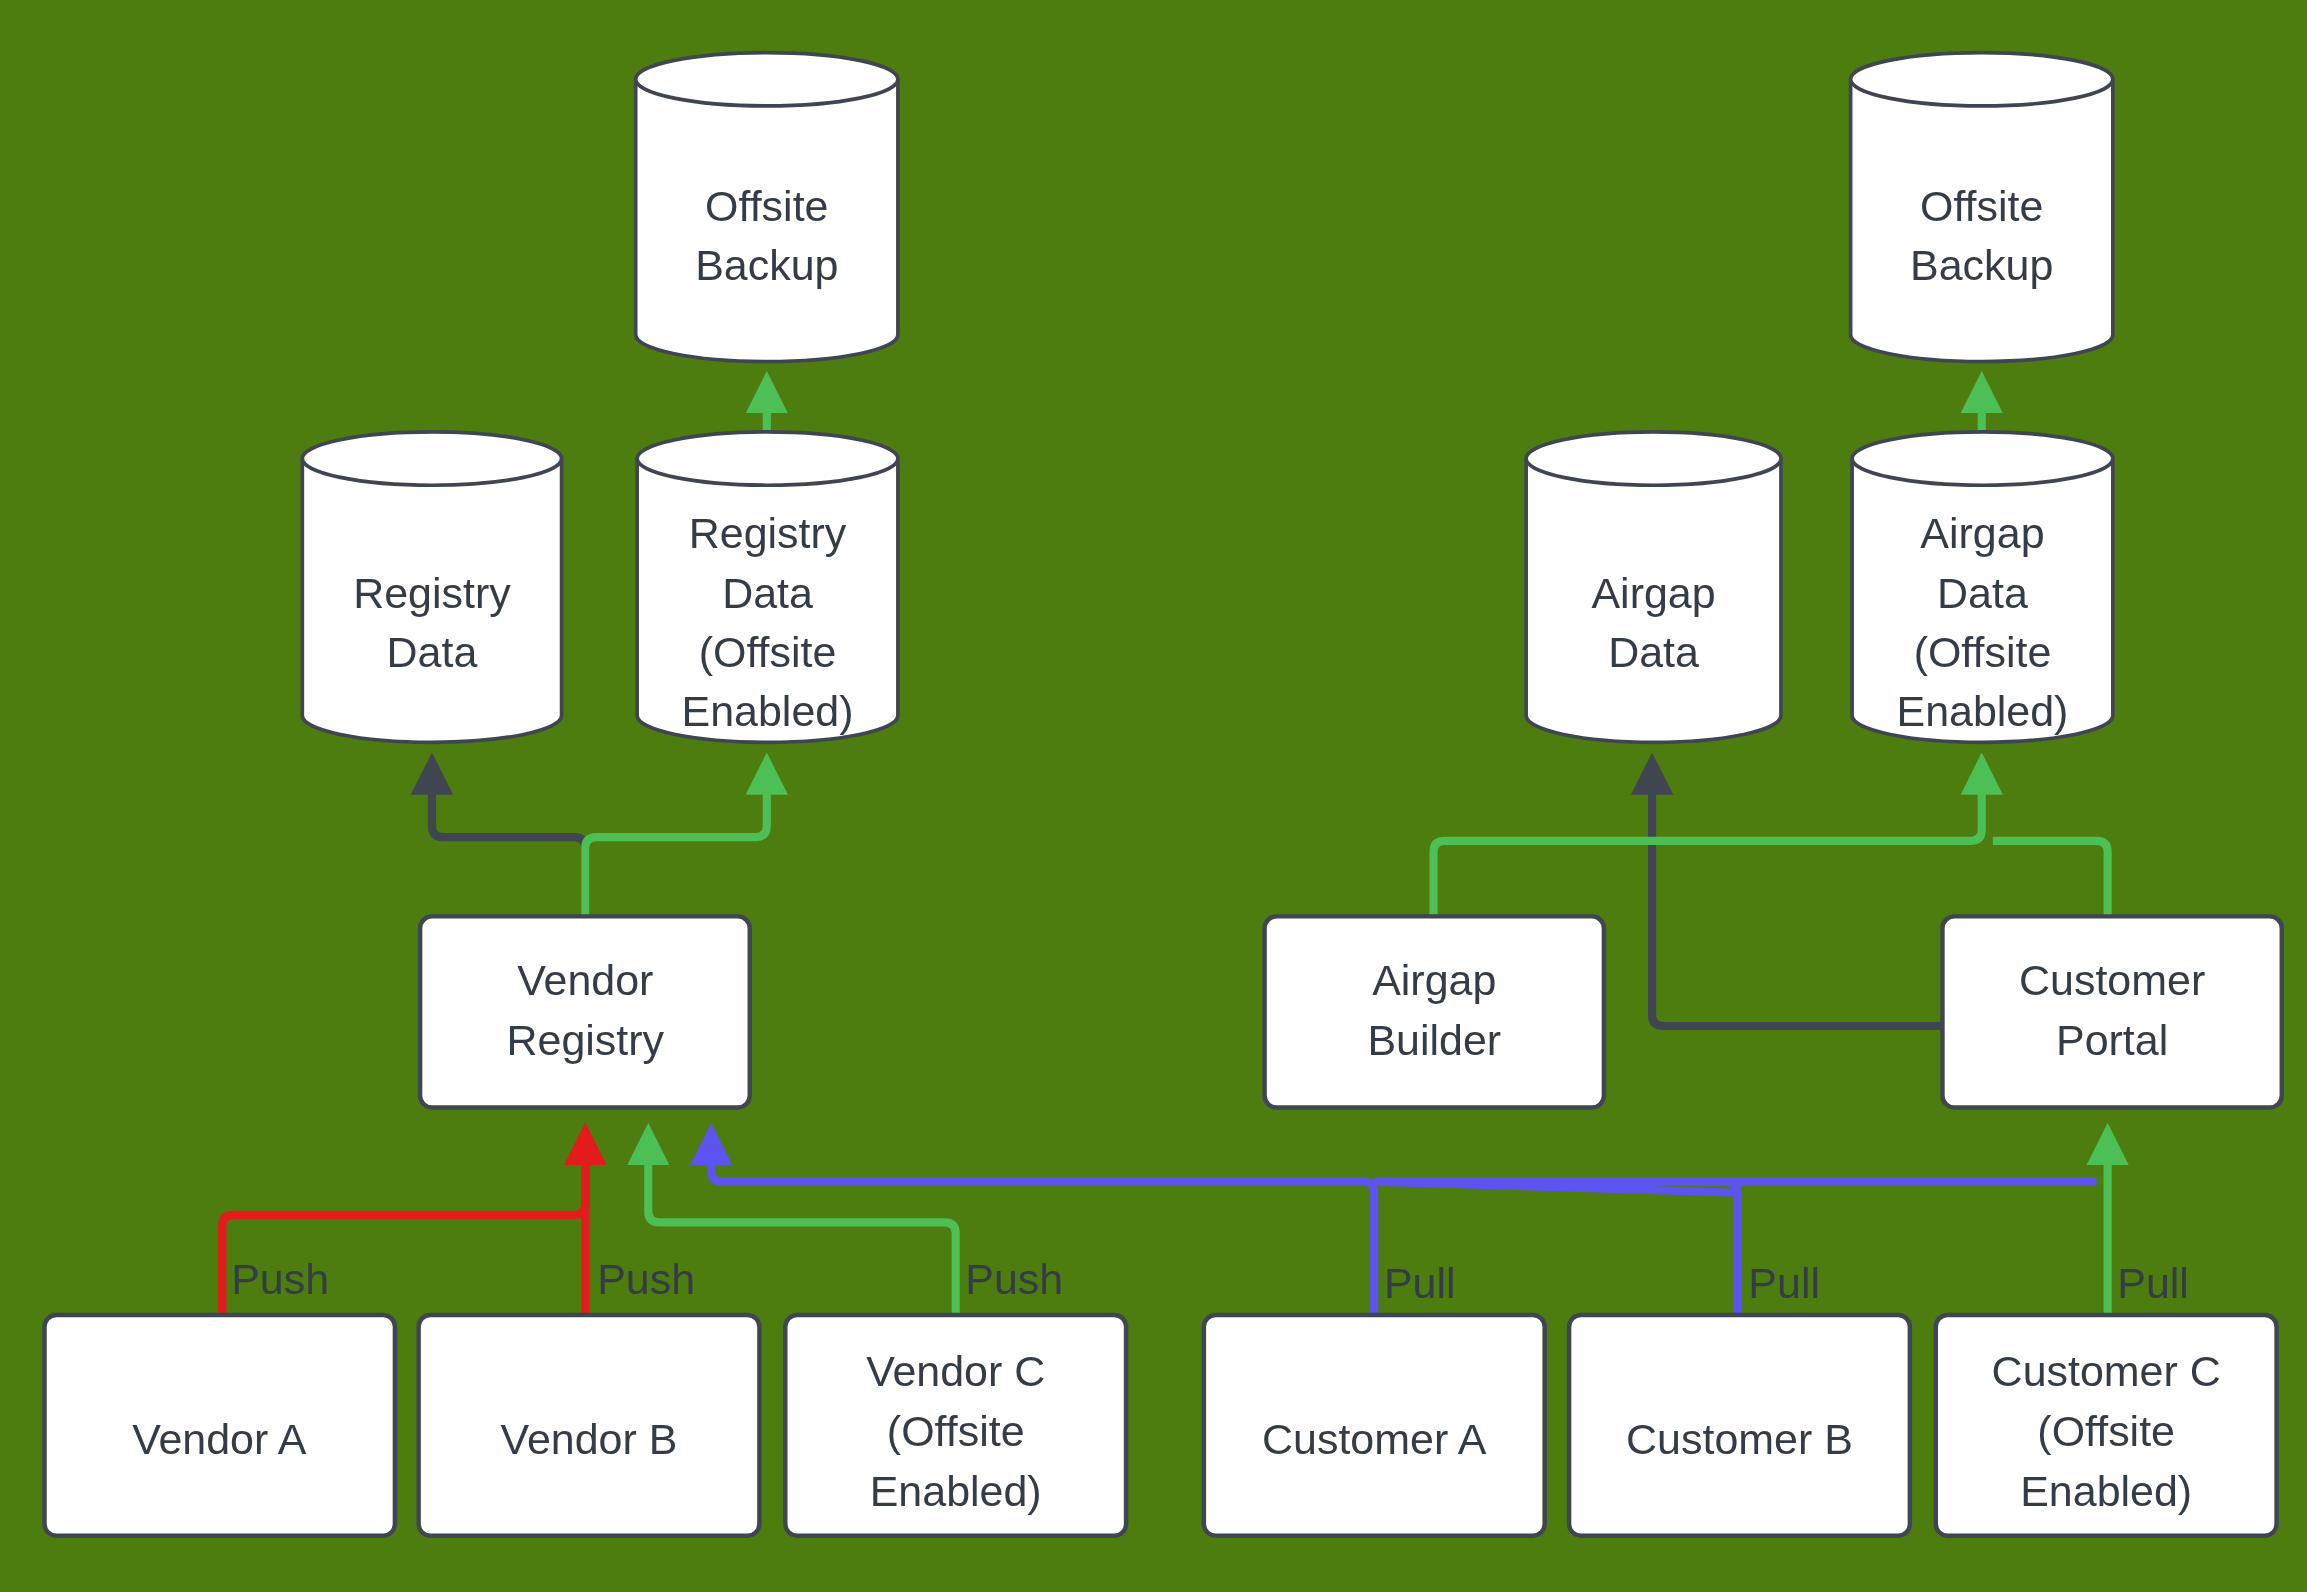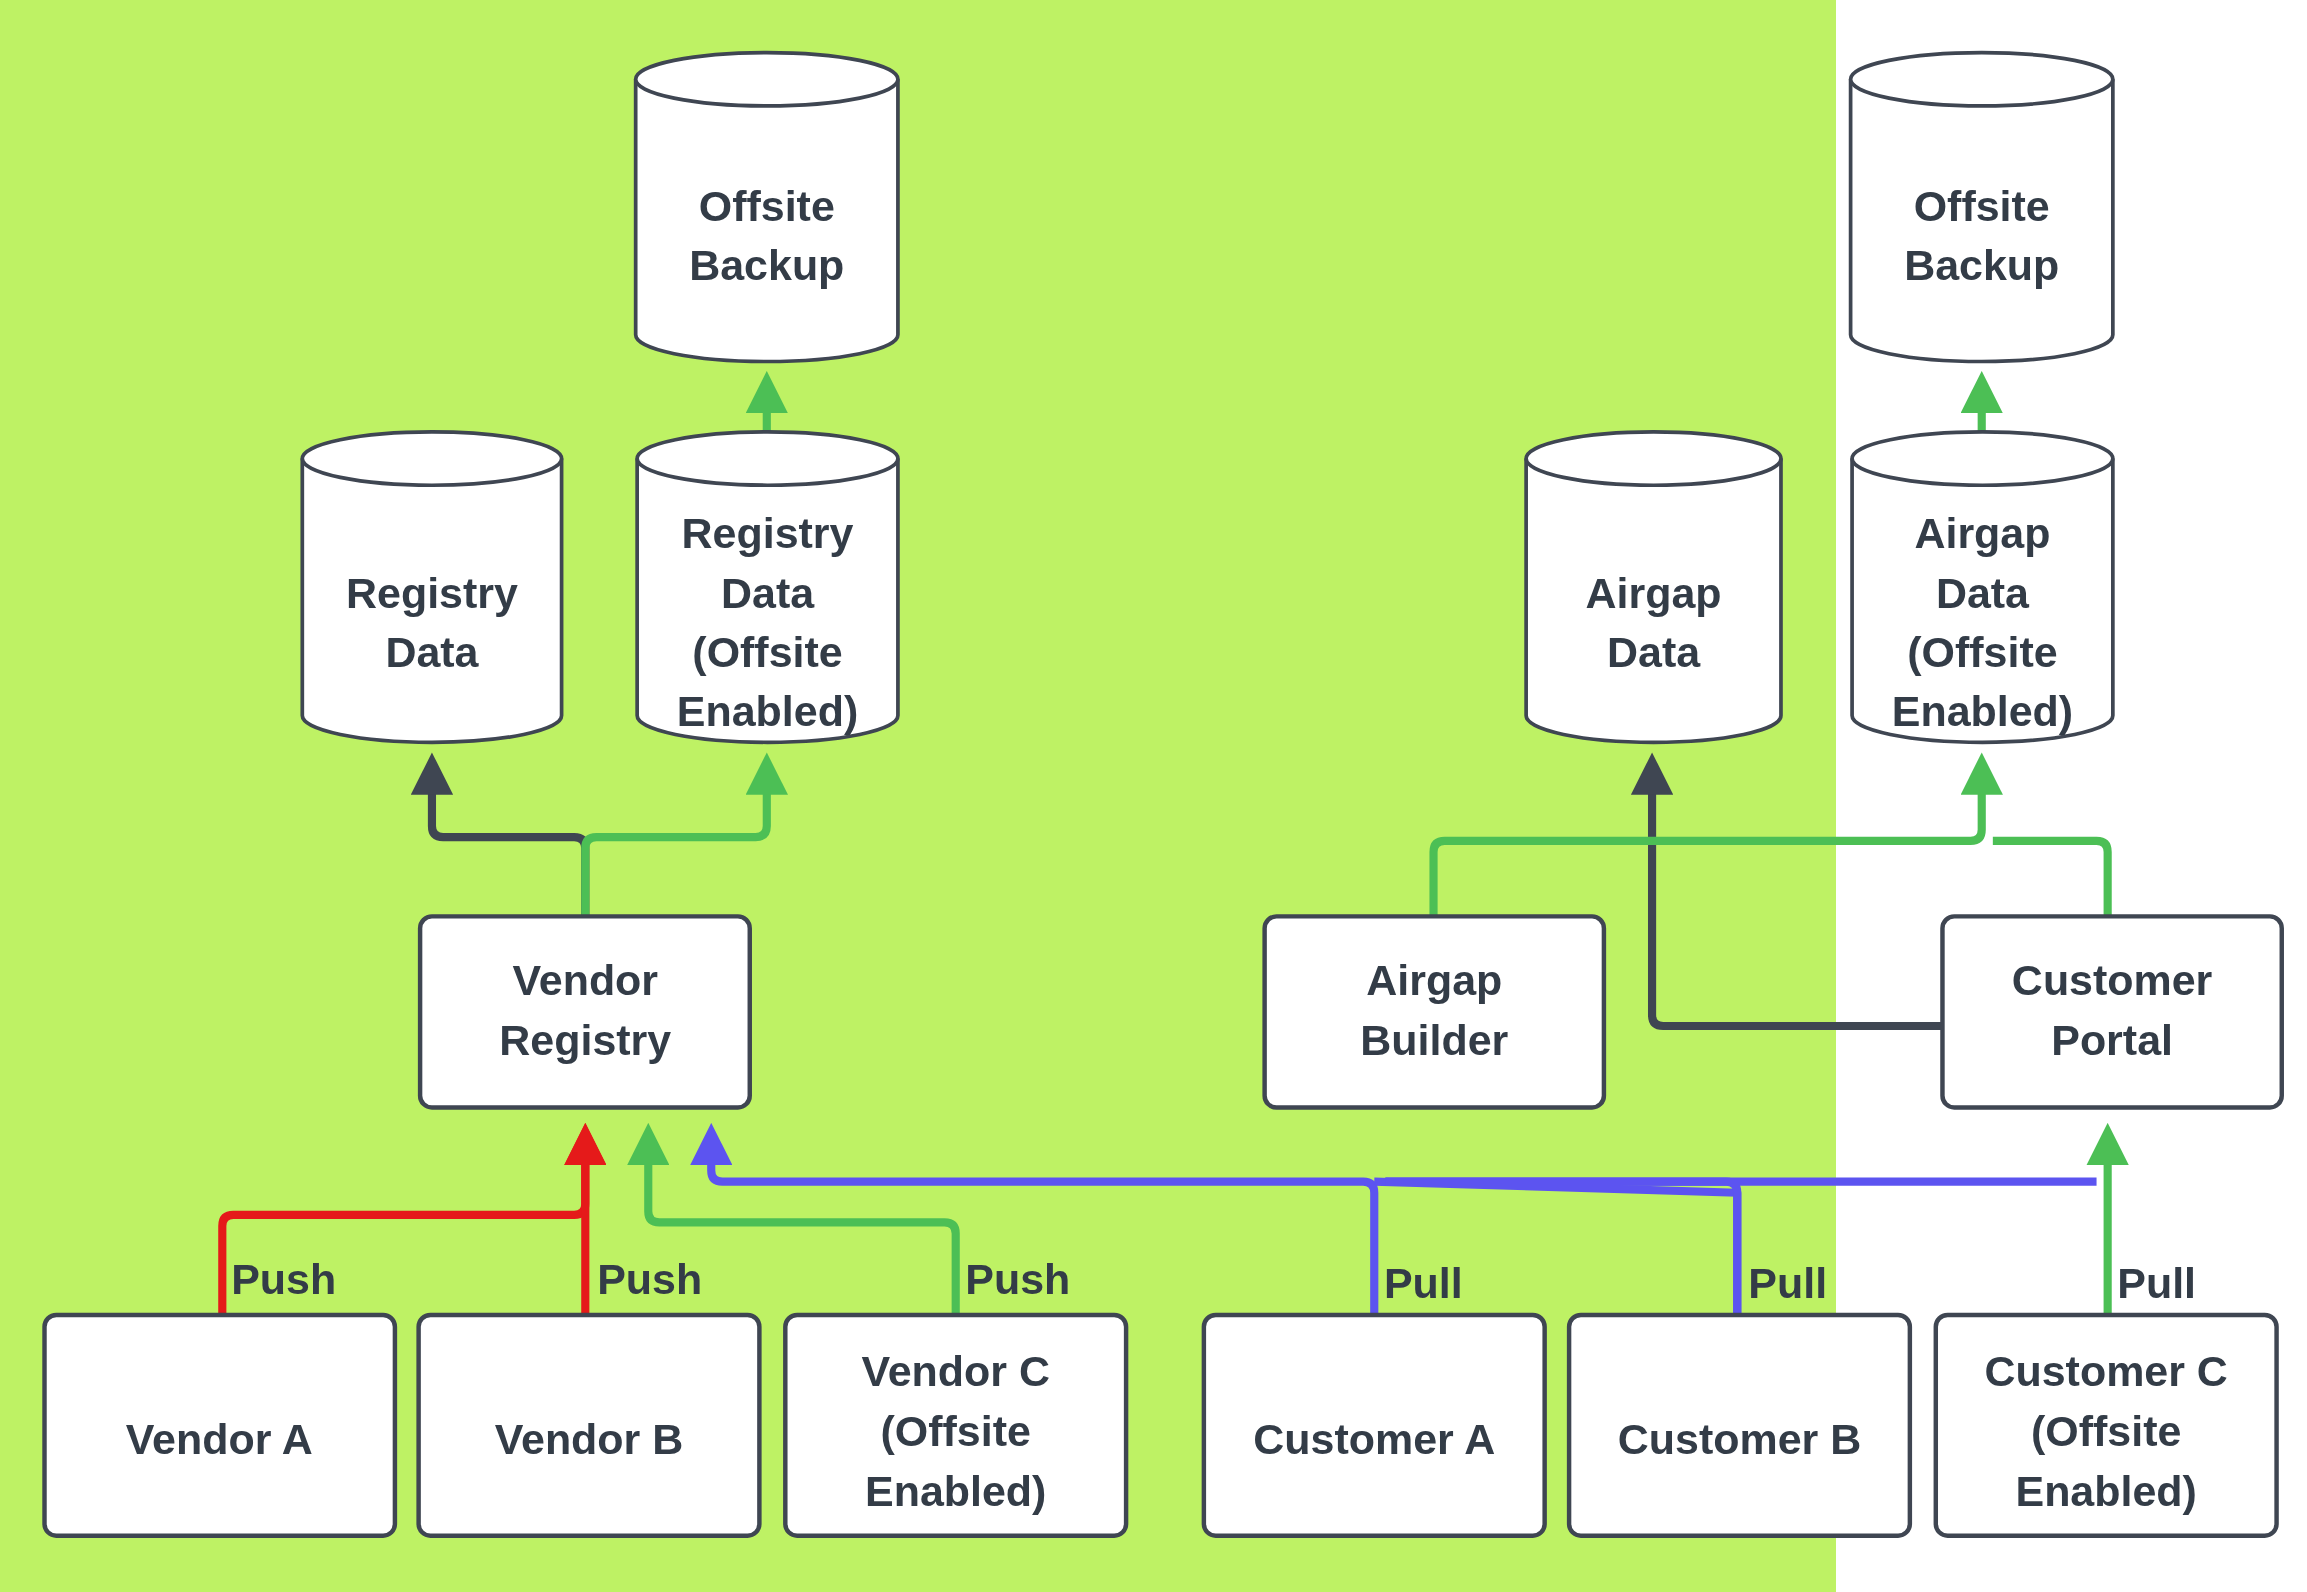--- a/index.html
+++ b/index.html
@@ -8,24 +8,23 @@
     background: #ffffff;
   }
   body {
     width: 2307px;
     height: 1592px;
     font-family: "Liberation Sans", sans-serif;
     overflow: hidden;
   }
   #diagram-root {
     position: relative;
-    width: 1836px;
+    width: 2307px;
     height: 1592px;
-    background: #bef264;
-    font-weight: bold;
+    background: #4d7c0f;
   }
   svg.diagram {
     display: block;
     width: 2307px;
     height: 1592px;
   }
   .node-shape {
     fill: #ffffff;
     stroke: #3f4652;
     stroke-width: 6;

